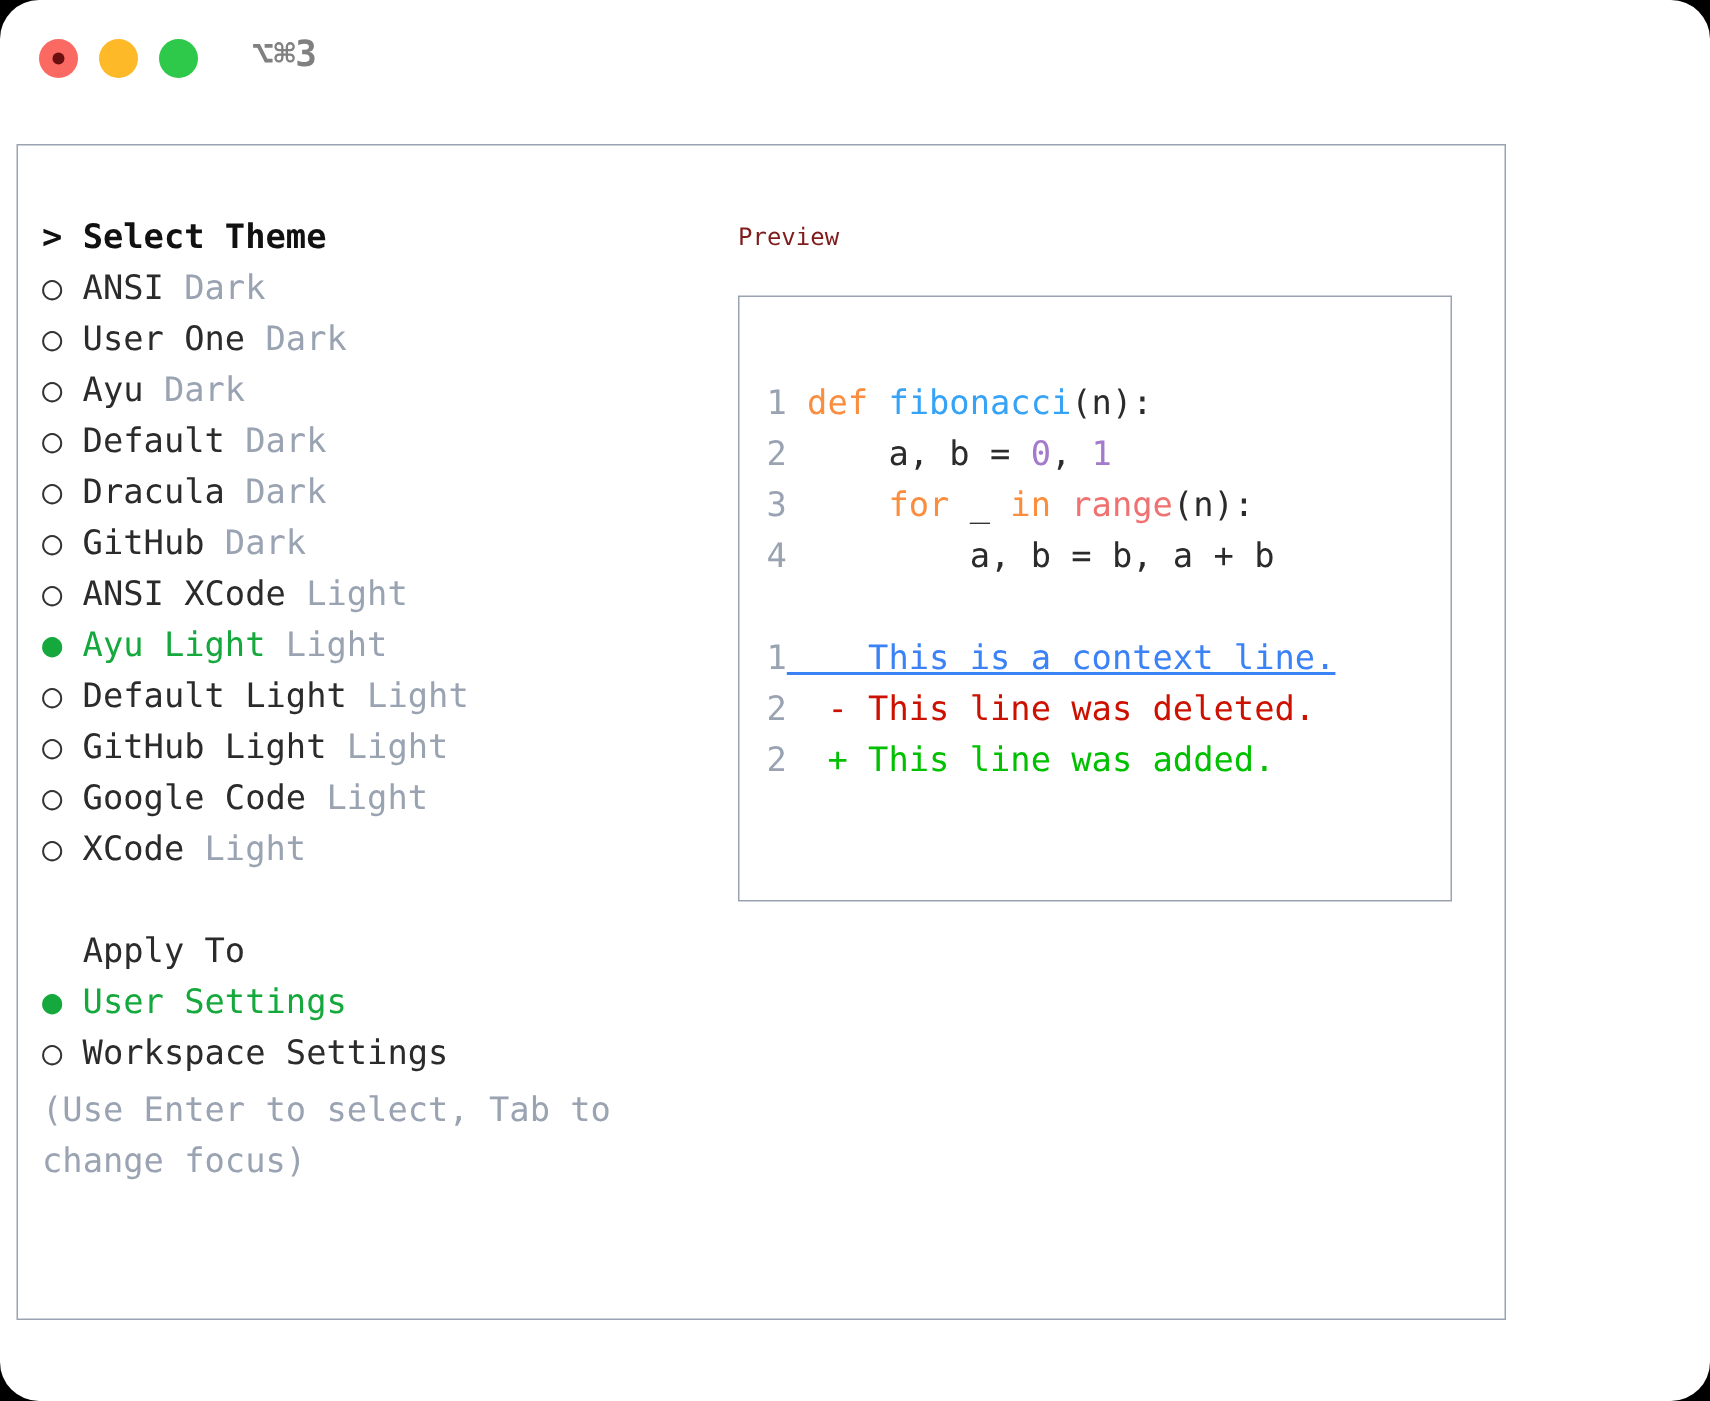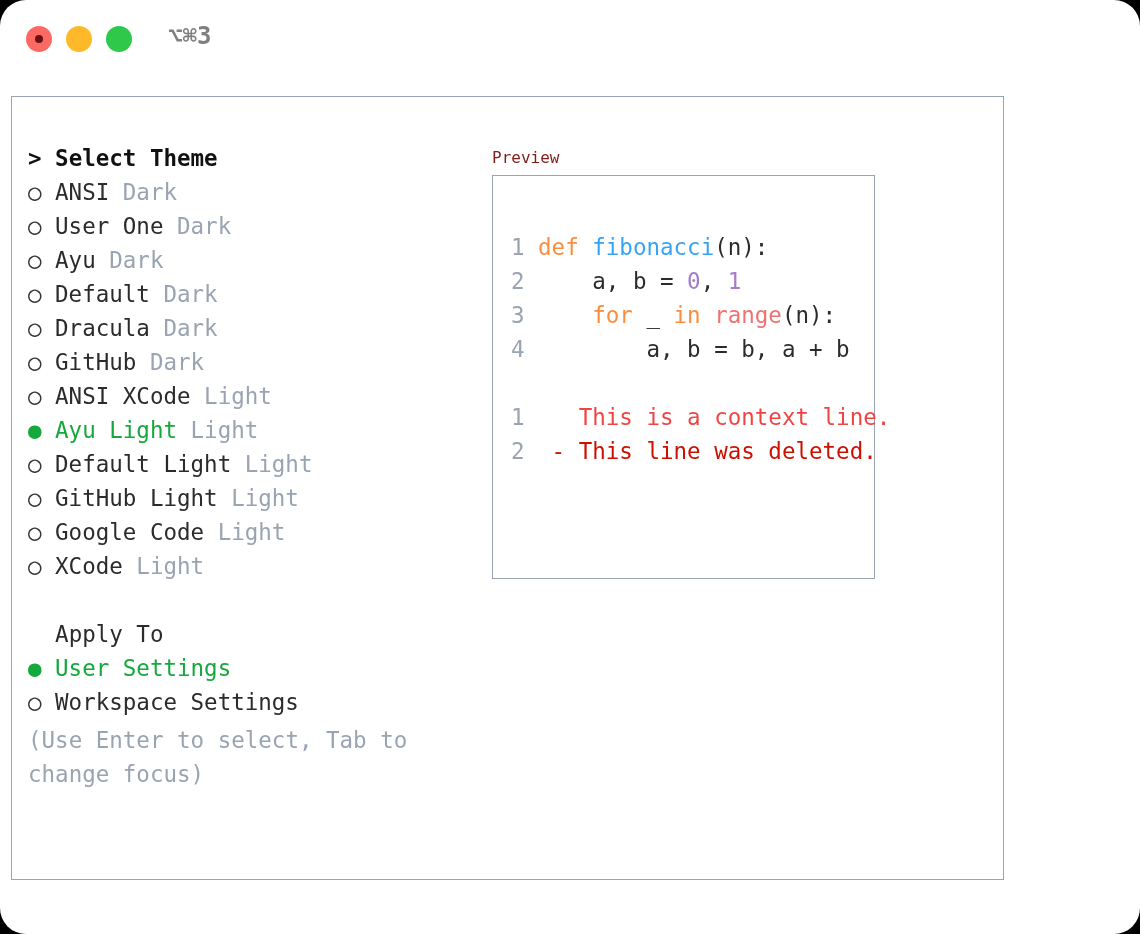--- a/index.html
+++ b/index.html
@@ -117,21 +117,22 @@
     top: 44px;
     width: 500px;
   }
   #preview-title {
     font-size: 16px;
     font-weight: normal;
     color: #7f1d1d;
     line-height: 34px;
   }
   #code-box {
-    width: 383px;
+    margin-top: 22px;
+    width: 476px;
     height: 404px;
     border: 1.5px solid #9aa3b2;
     box-sizing: border-box;
     padding: 54px 0 0 0;
   }
   .code-line {
     font-size: 22.5px;
     line-height: 34px;
     white-space: pre;
     padding-left: 18px;
@@ -141,21 +142,21 @@
     display: inline-block;
     width: 1ch;
     color: #9aa3b2;
     text-align: right;
   }
   .kw    { color: #fa8d3e; }
   .fn    { color: #36a3f7; }
   .num   { color: #a37acc; }
   .built { color: #f07171; }
   .punct { color: #2b2b2b; }
-  .ctx   { color: #ef4444; }
+  .ctx   { color: #3b82f6; text-decoration: underline; }
   .del   { color: #cc1100; }
   .add   { color: #00c000; }
   .code-gap { height: 34px; }
 </style>
 </head>
 <body>
 
 <div id="window">
 
   <div id="titlebar">
@@ -201,18 +202,19 @@
         <div id="code-lines">
             <div class="code-line"><span class="lineno">1</span><span class="punct"> </span><span class="kw">def</span><span class="punct"> </span><span class="fn">fibonacci</span><span class="punct">(n):</span></div>
             <div class="code-line"><span class="lineno">2</span><span class="punct"> </span><span class="punct">    a, b = </span><span class="num">0</span><span class="punct">, </span><span class="num">1</span></div>
             <div class="code-line"><span class="lineno">3</span><span class="punct"> </span><span class="punct">    </span><span class="kw">for</span><span class="punct"> _ </span><span class="kw">in</span><span class="punct"> </span><span class="built">range</span><span class="punct">(n):</span></div>
             <div class="code-line"><span class="lineno">4</span><span class="punct"> </span><span class="punct">        a, b = b, a + b</span></div>
           </div>
         <div class="code-gap"></div>
         <div id="diff-lines">
             <div class="code-line"><span class="lineno">1</span><span class="ctx">    This is a context line.</span></div>
             <div class="code-line"><span class="lineno">2</span><span class="del">  - This line was deleted.</span></div>
+            <div class="code-line"><span class="lineno">2</span><span class="add">  + This line was added.</span></div>
           </div>
       </div>
     </div>
 
   </div>
 </div>
 
 </body></html>

